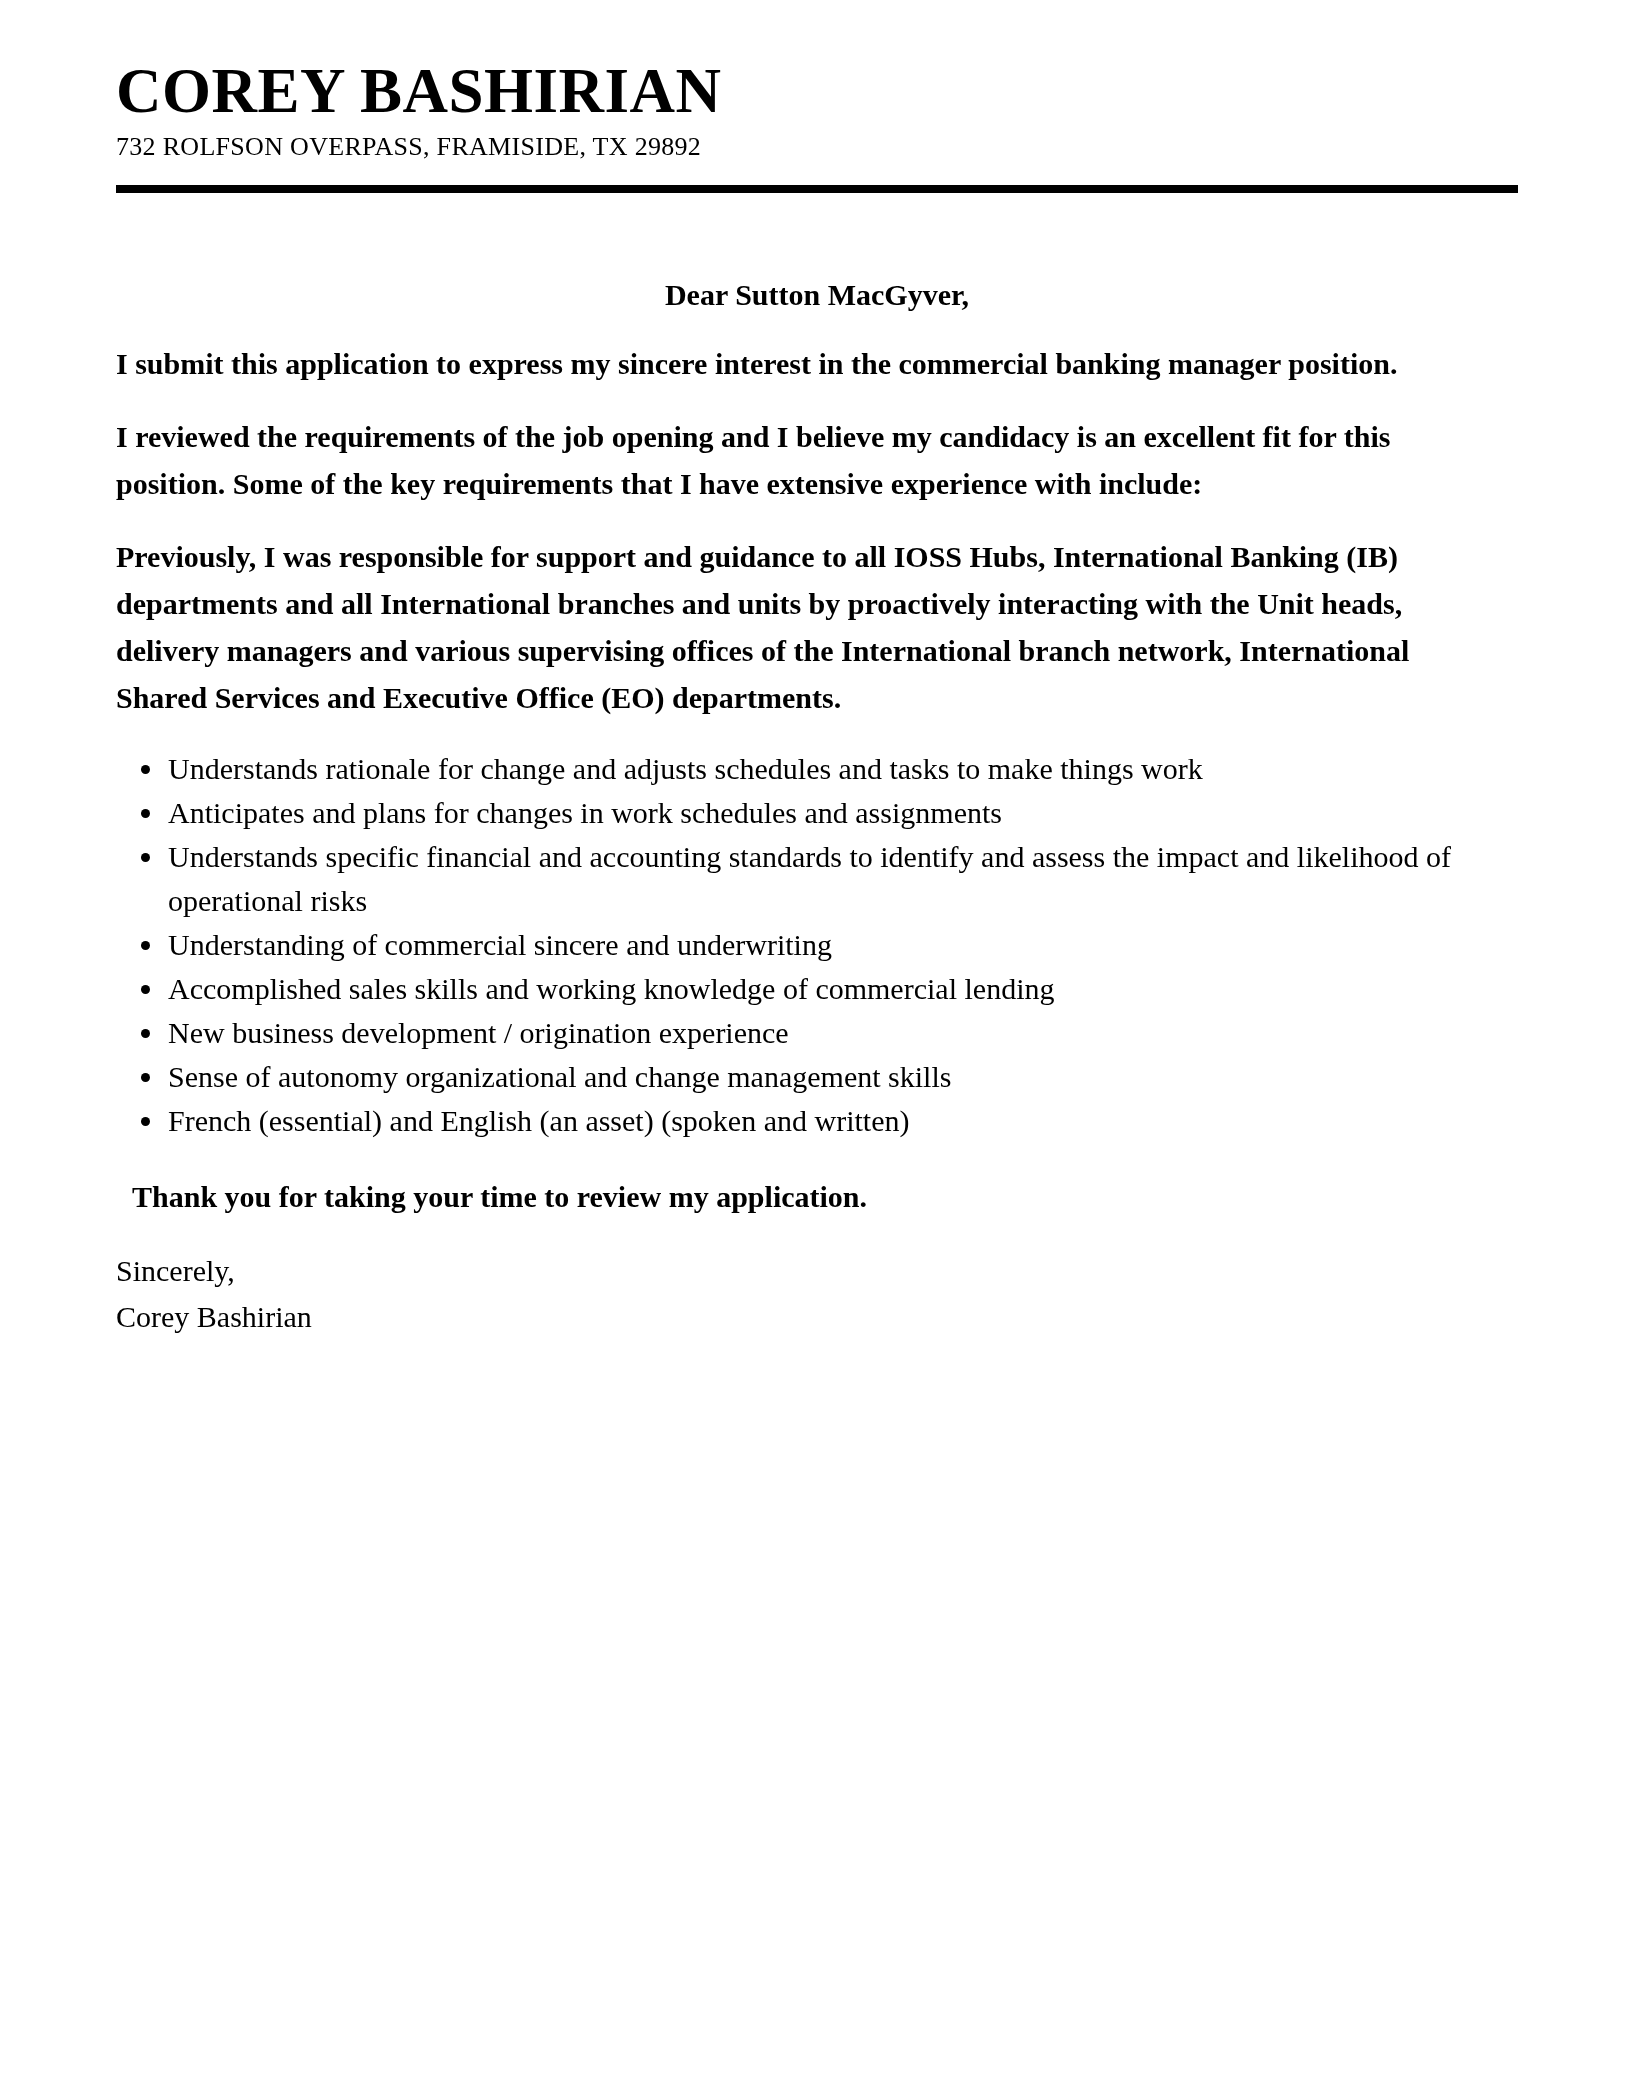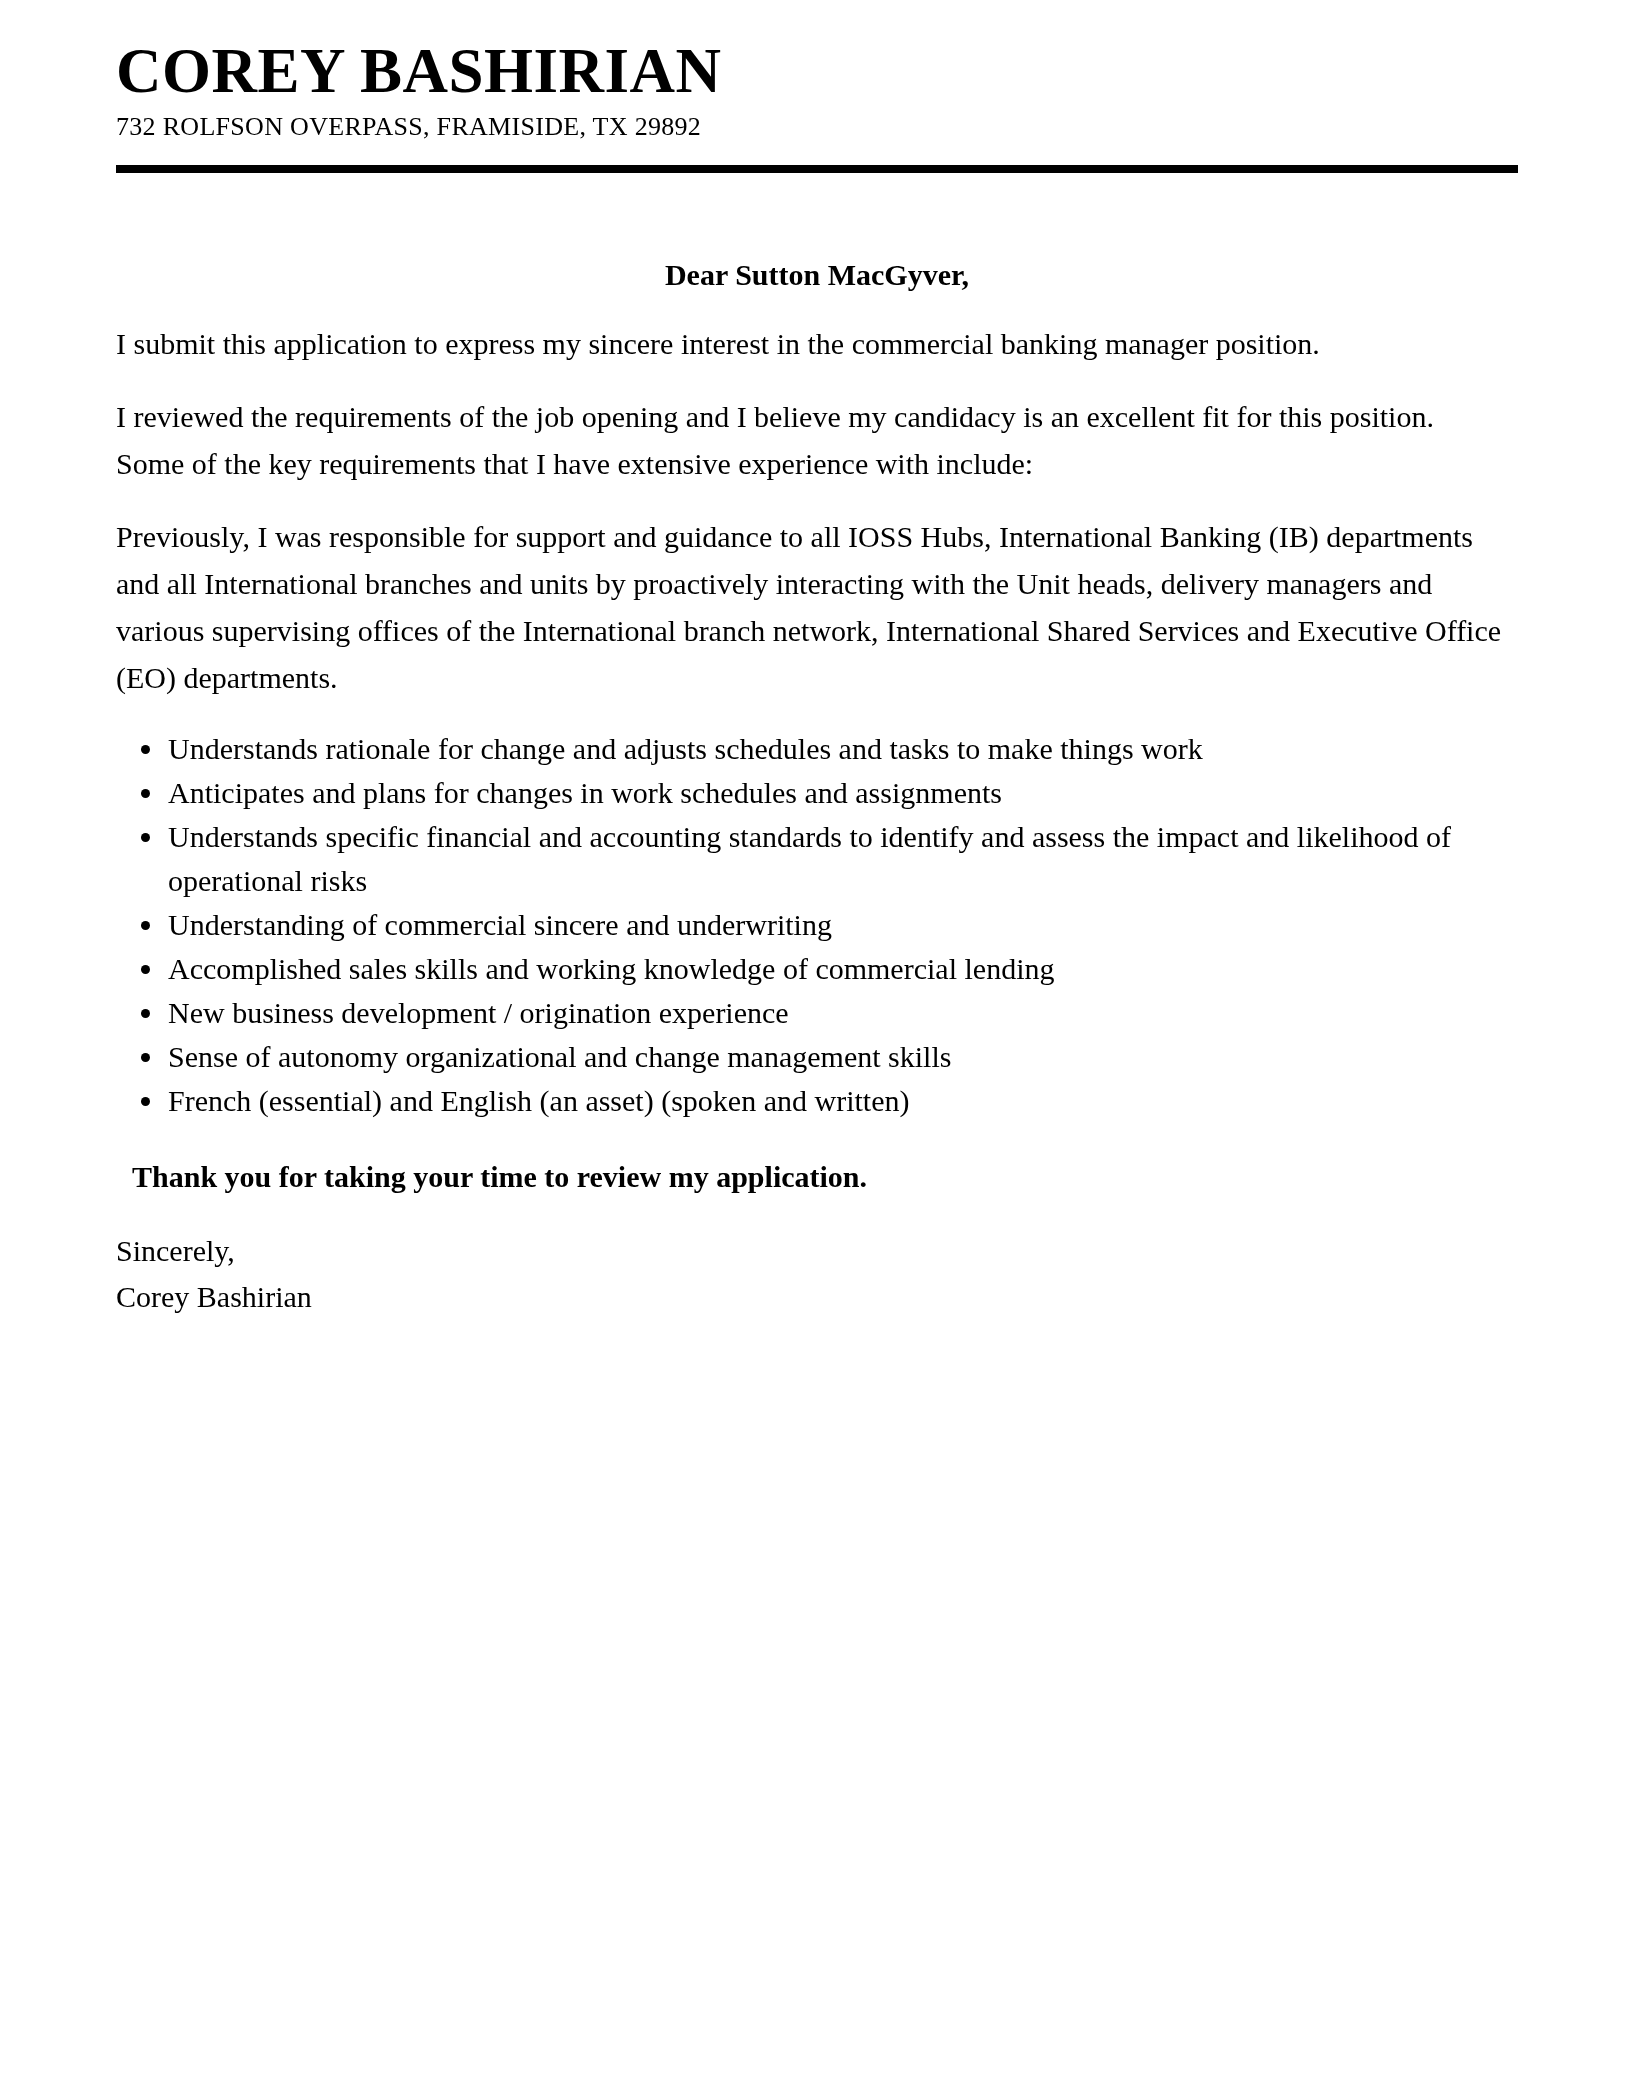--- a/index.html
+++ b/index.html
@@ -10,21 +10,21 @@
   body {
     width: 1632px;
     height: 2098px;
     background: #ffffff;
     color: #000000;
     font-family: "Liberation Serif", serif;
   }
   .page {
     width: 100%;
     height: 100%;
-    padding: 36px 114px 0 116px;
+    padding: 56px 114px 0 116px;
     font-size: 30px;
     line-height: 47px;
   }
   .header { margin: 0; }
   .name {
     font-size: 63px;
     line-height: 70px;
     font-weight: 700;
     margin: 0;
     letter-spacing: 0.5px;
@@ -43,20 +43,21 @@
     margin: 0 0 78px 0;
   }
   .salutation {
     font-weight: 700;
     margin: 0 0 22px 0;
     text-align: center;
   }
   .para {
     margin: 0 0 26px 0;
     max-width: 1390px;
+    font-weight: bold;
   }
   .requirements {
     margin: 0 0 30px 0;
     padding: 0 0 0 50px;
     max-width: 1390px;
   }
   .requirements li {
     line-height: 44px;
     padding-left: 2px;
   }

